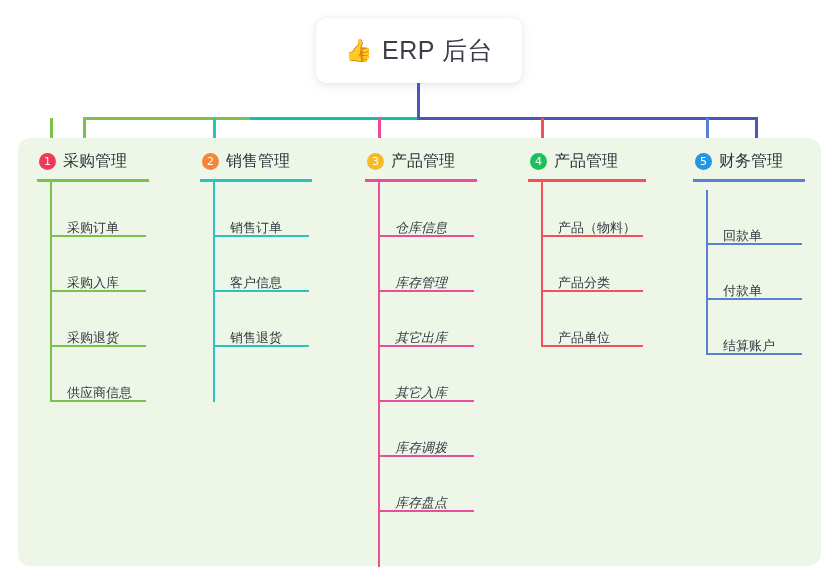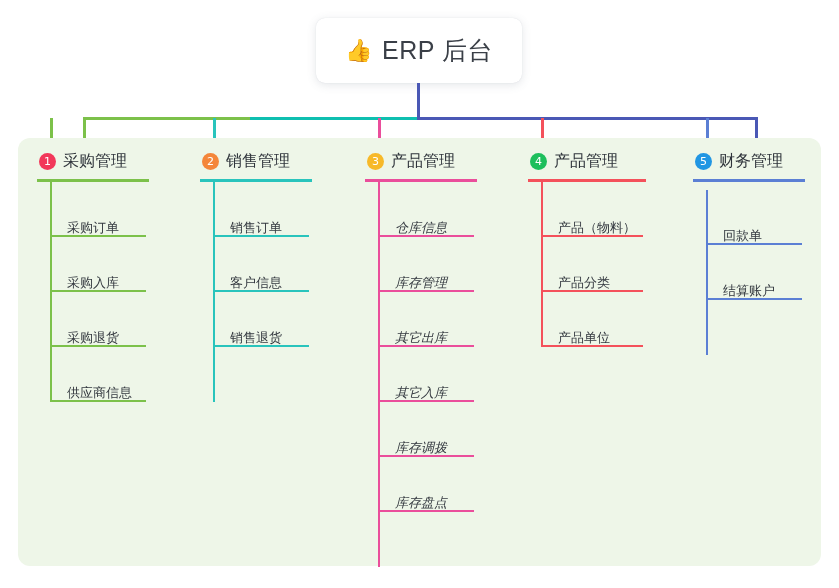--- a/index.html
+++ b/index.html
@@ -203,20 +203,24 @@
             <span class="col-title">财务管理</span>
           </div>
           <div class="head-rule" style="background: rgb(91, 127, 212); width: 112px;"></div>
           <div class="items" style="height: 165px; margin-top: 8px;">
             <div class="spine" style="height: 165px; background: rgb(91, 127, 212);"></div>
             <div class="item">
               <span class="item-label">回款单</span>
               <div class="item-rule" style="background: rgb(91, 127, 212); width: 96px;"></div>
             </div>
             <div class="item">
+              <span class="item-label">付款单</span>
+              <div class="item-rule" style="background: rgb(91, 127, 212); width: 96px;"></div>
+            </div>
+            <div class="item">
               <span class="item-label">结算账户</span>
               <div class="item-rule" style="background: rgb(91, 127, 212); width: 96px;"></div>
             </div>
           </div>
         </div>
       </div>
   </div>
 
 </div>
 

